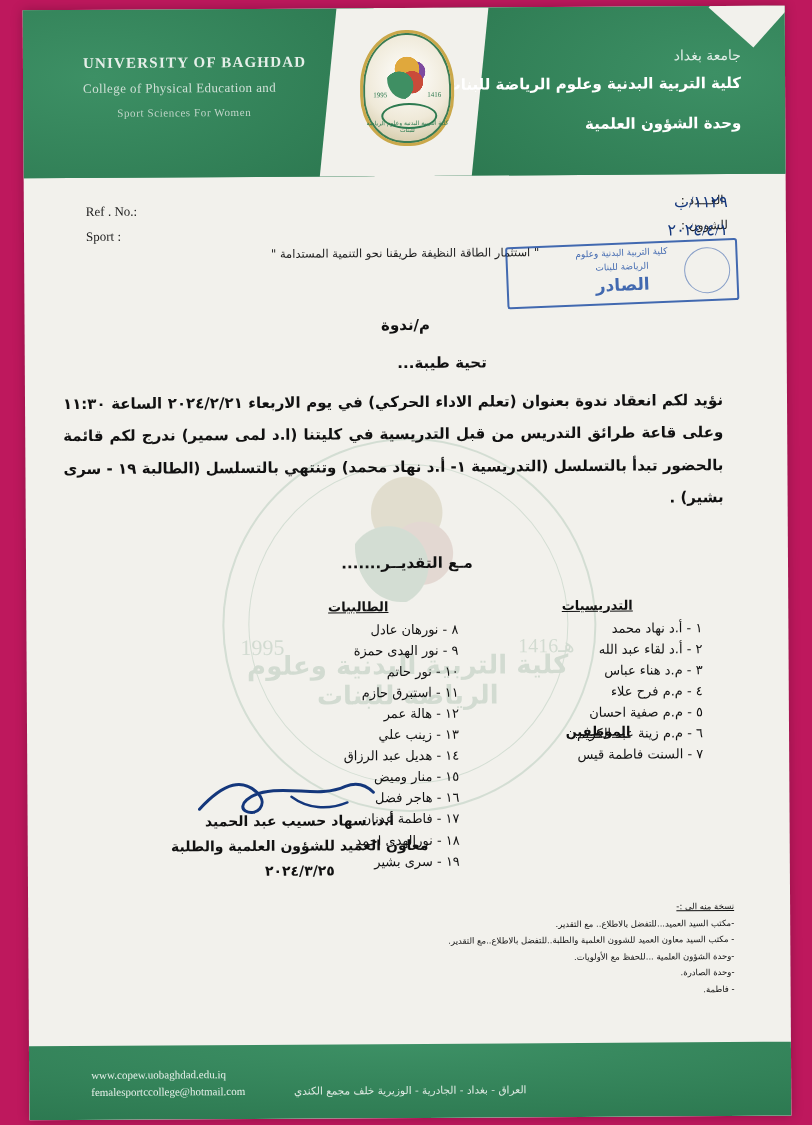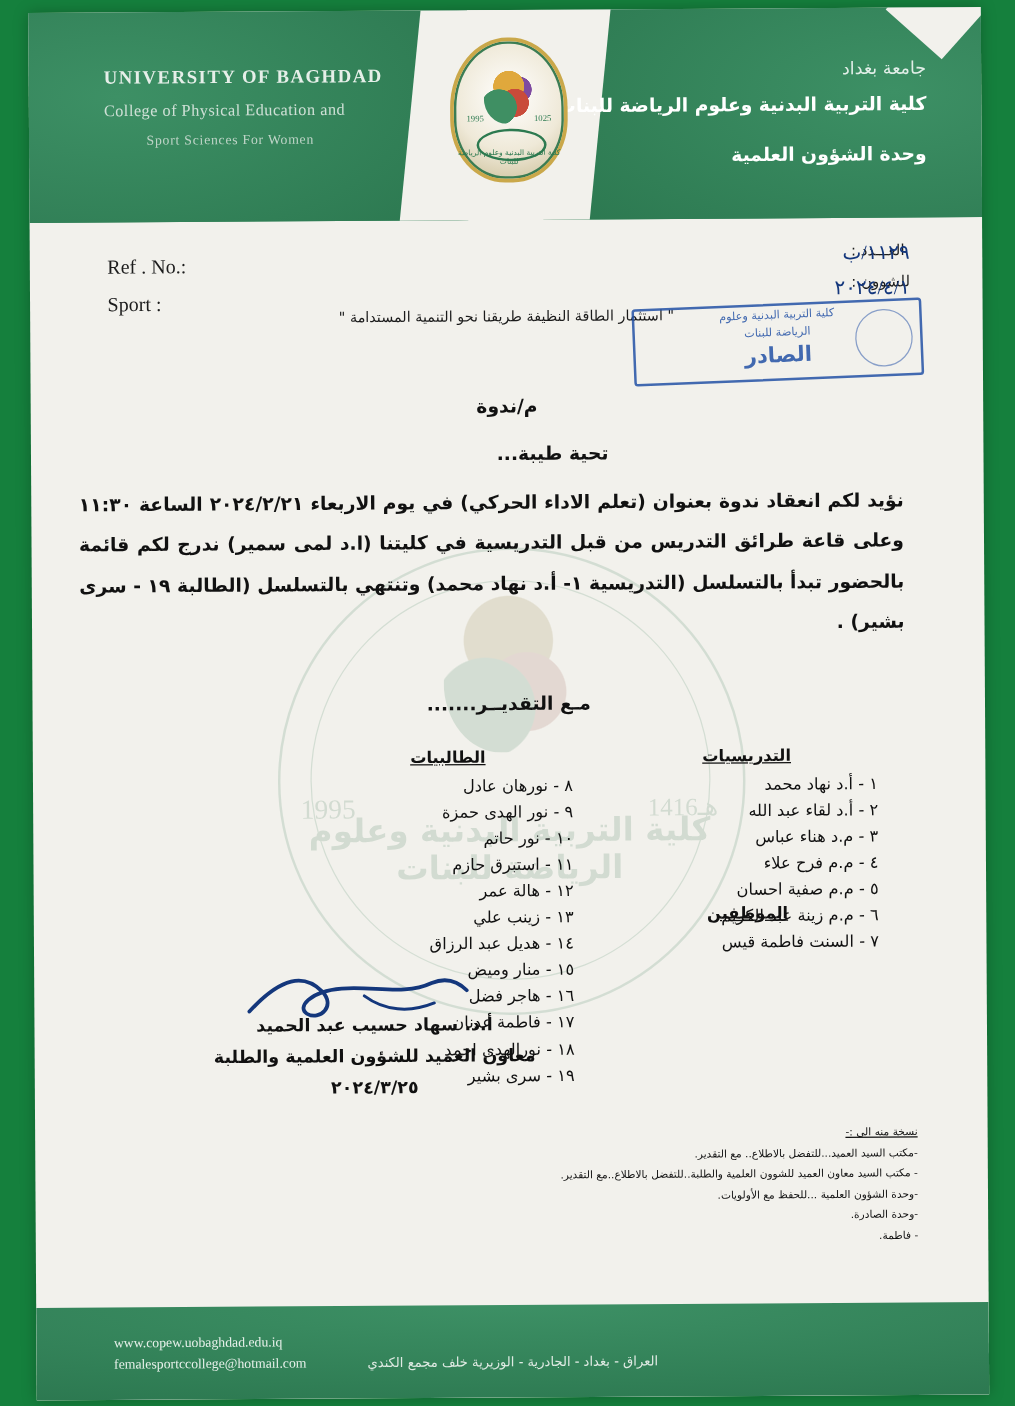--- a/index.html
+++ b/index.html
@@ -4,21 +4,21 @@
 <style>
   html,body{margin:0;padding:0;}
   body{
     width:812px;height:1125px;
     background:#cfd0c9;
     font-family:"Liberation Sans", sans-serif;
     overflow:hidden;
   }
   #page{
     position:absolute;left:0;top:0;width:812px;height:1125px;
-    background:#15803d;
+    background:#be185d;
   }
   
   #sheet{
     position:absolute;left:26px;top:8px;width:762px;height:1110px;
     background:#f2f1ec;
     transform:rotate(-0.35deg);
     box-shadow:0 0 12px rgba(0,0,0,0.25);
     overflow:hidden;
   }
   
@@ -86,21 +86,21 @@
   .logo .yr{
     position:absolute;top:58px;font-size:7px;color:#2d7a50;font-family:"Liberation Serif",serif;
   }
   .logo .yr.l{left:10px;} .logo .yr.r{right:10px;}
   .logo .ar-foot{
     position:absolute;left:0;right:0;top:86px;text-align:center;font-size:6px;color:#2d7a50;
     font-family:"DejaVu Sans",sans-serif;
   }
 
   
-  .ref-block{position:absolute;left:62px;top:190px;font-family:"Liberation Serif",serif;font-size:16px;color:#1c1c1c;line-height:1.9;}
+  .ref-block{position:absolute;left:62px;top:190px;font-family:"Liberation Serif",serif;font-size:13px;color:#1c1c1c;line-height:1.9;}
   .date-block{position:absolute;right:58px;top:182px;direction:rtl;text-align:left;font-family:"DejaVu Sans",sans-serif;font-size:12px;color:#1c1c1c;line-height:2.1;}
   .hand{font-family:"Liberation Serif",serif;color:#14377c;font-size:16px;}
 
   
   .slogan{
     position:absolute;left:0;right:0;top:238px;text-align:center;direction:rtl;
     font-family:"DejaVu Sans",sans-serif;font-size:11.5px;color:#1b1b1b;
   }
 
   
@@ -224,21 +224,21 @@
         <div class="a1">جامعة بغداد</div>
         <div class="a2">كلية التربية البدنية وعلوم الرياضة للبنات</div>
         <div class="a3">وحدة الشؤون العلمية</div>
       </div>
 
       <div class="logo">
         <div class="shield">
           <div class="flame"></div>
           <div class="ring"></div>
           <div class="yr l">1995</div>
-          <div class="yr r">1025</div>
+          <div class="yr r">1416</div>
           <div class="ar-foot">كلية التربية البدنية وعلوم الرياضة للبنات</div>
         </div>
       </div>
       <div class="corner"></div>
     </div>
 
     <div class="ref-block">
       <div>Ref . No.:</div>
       <div>Sport :</div>
     </div>

